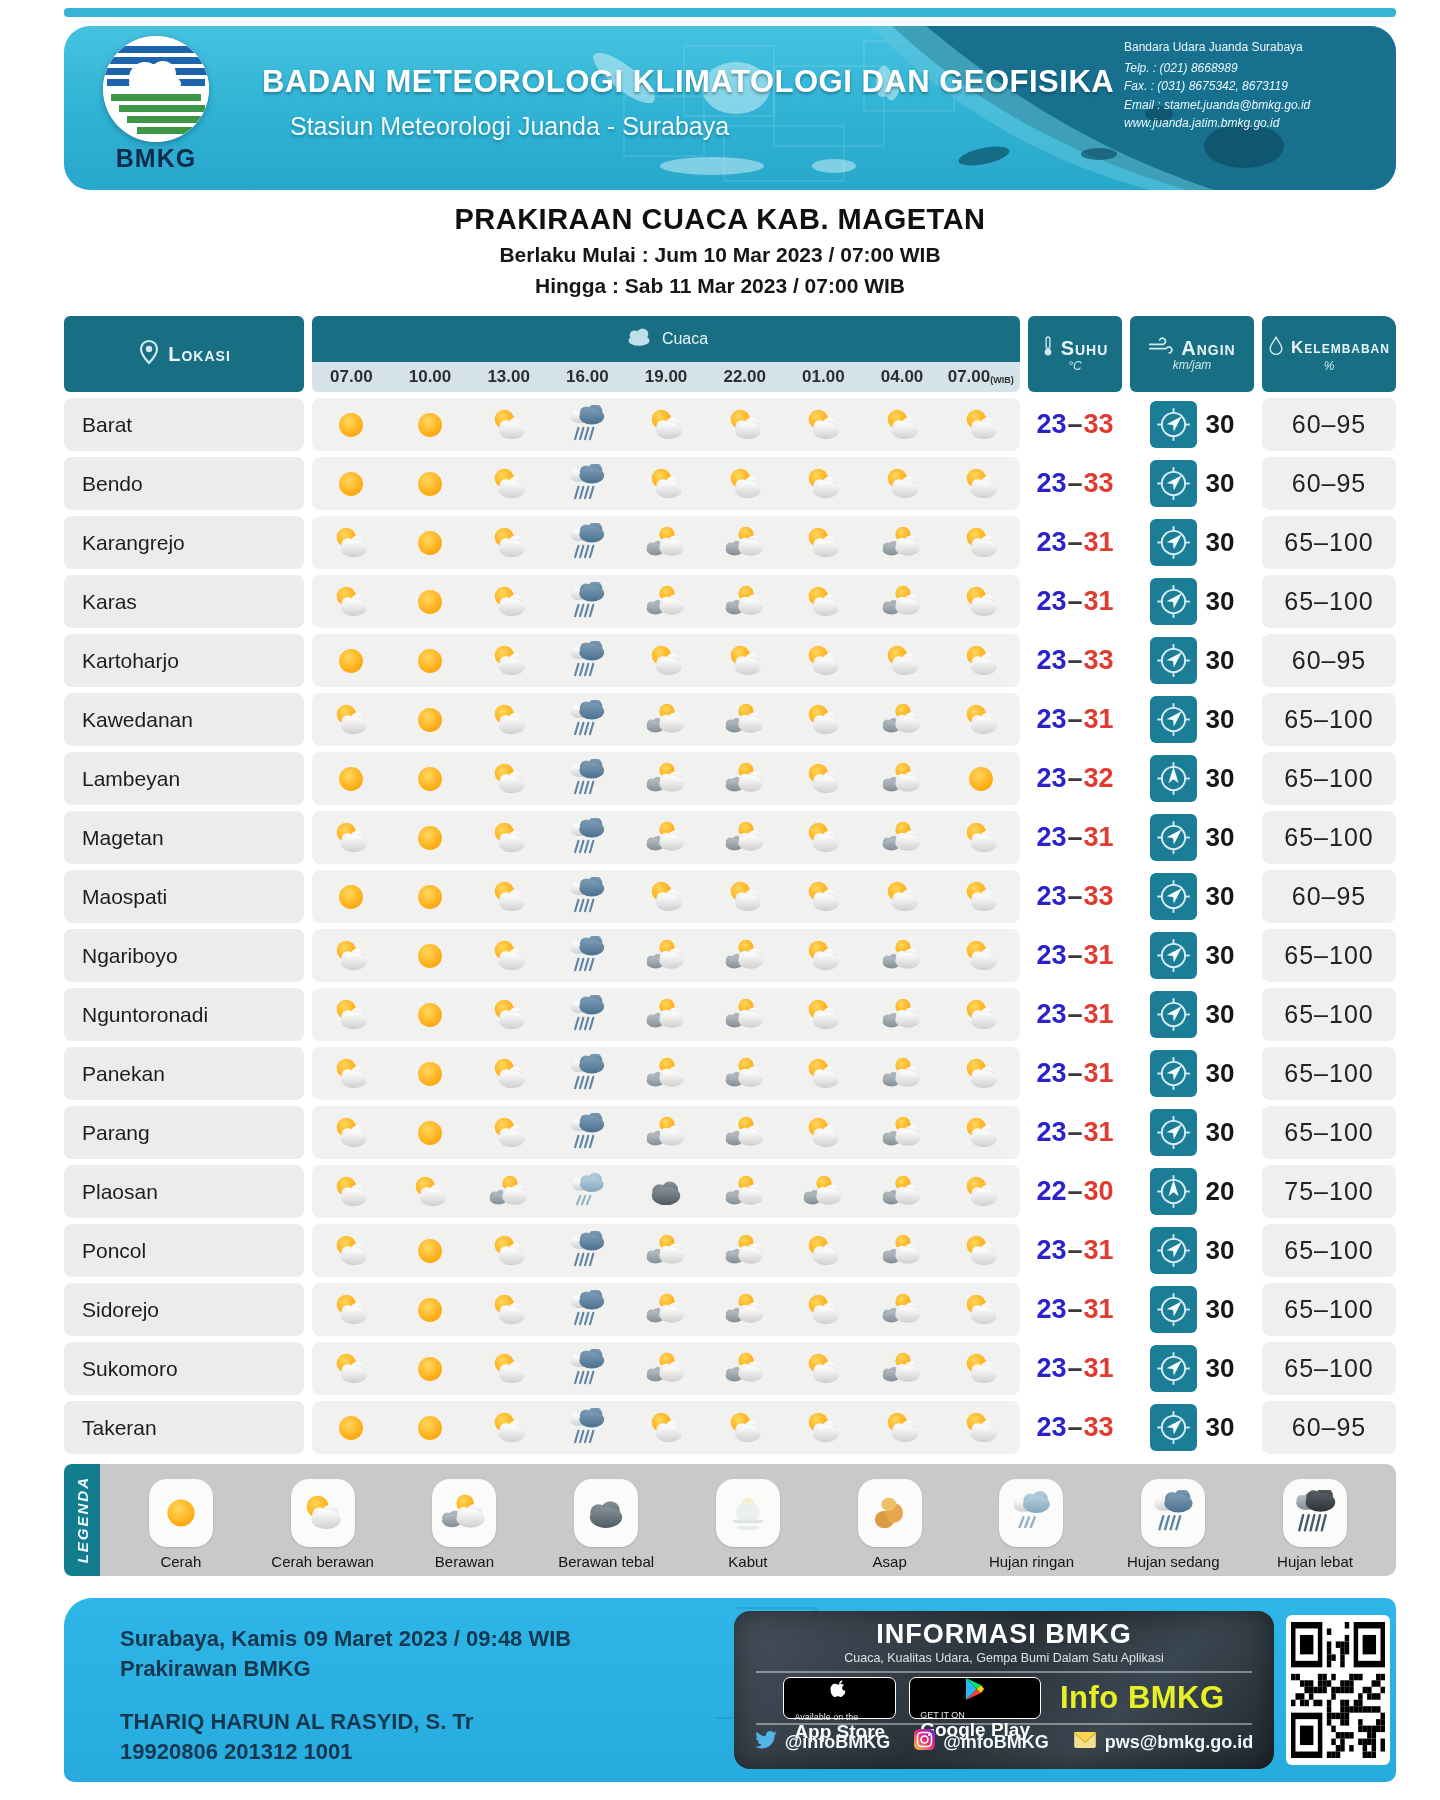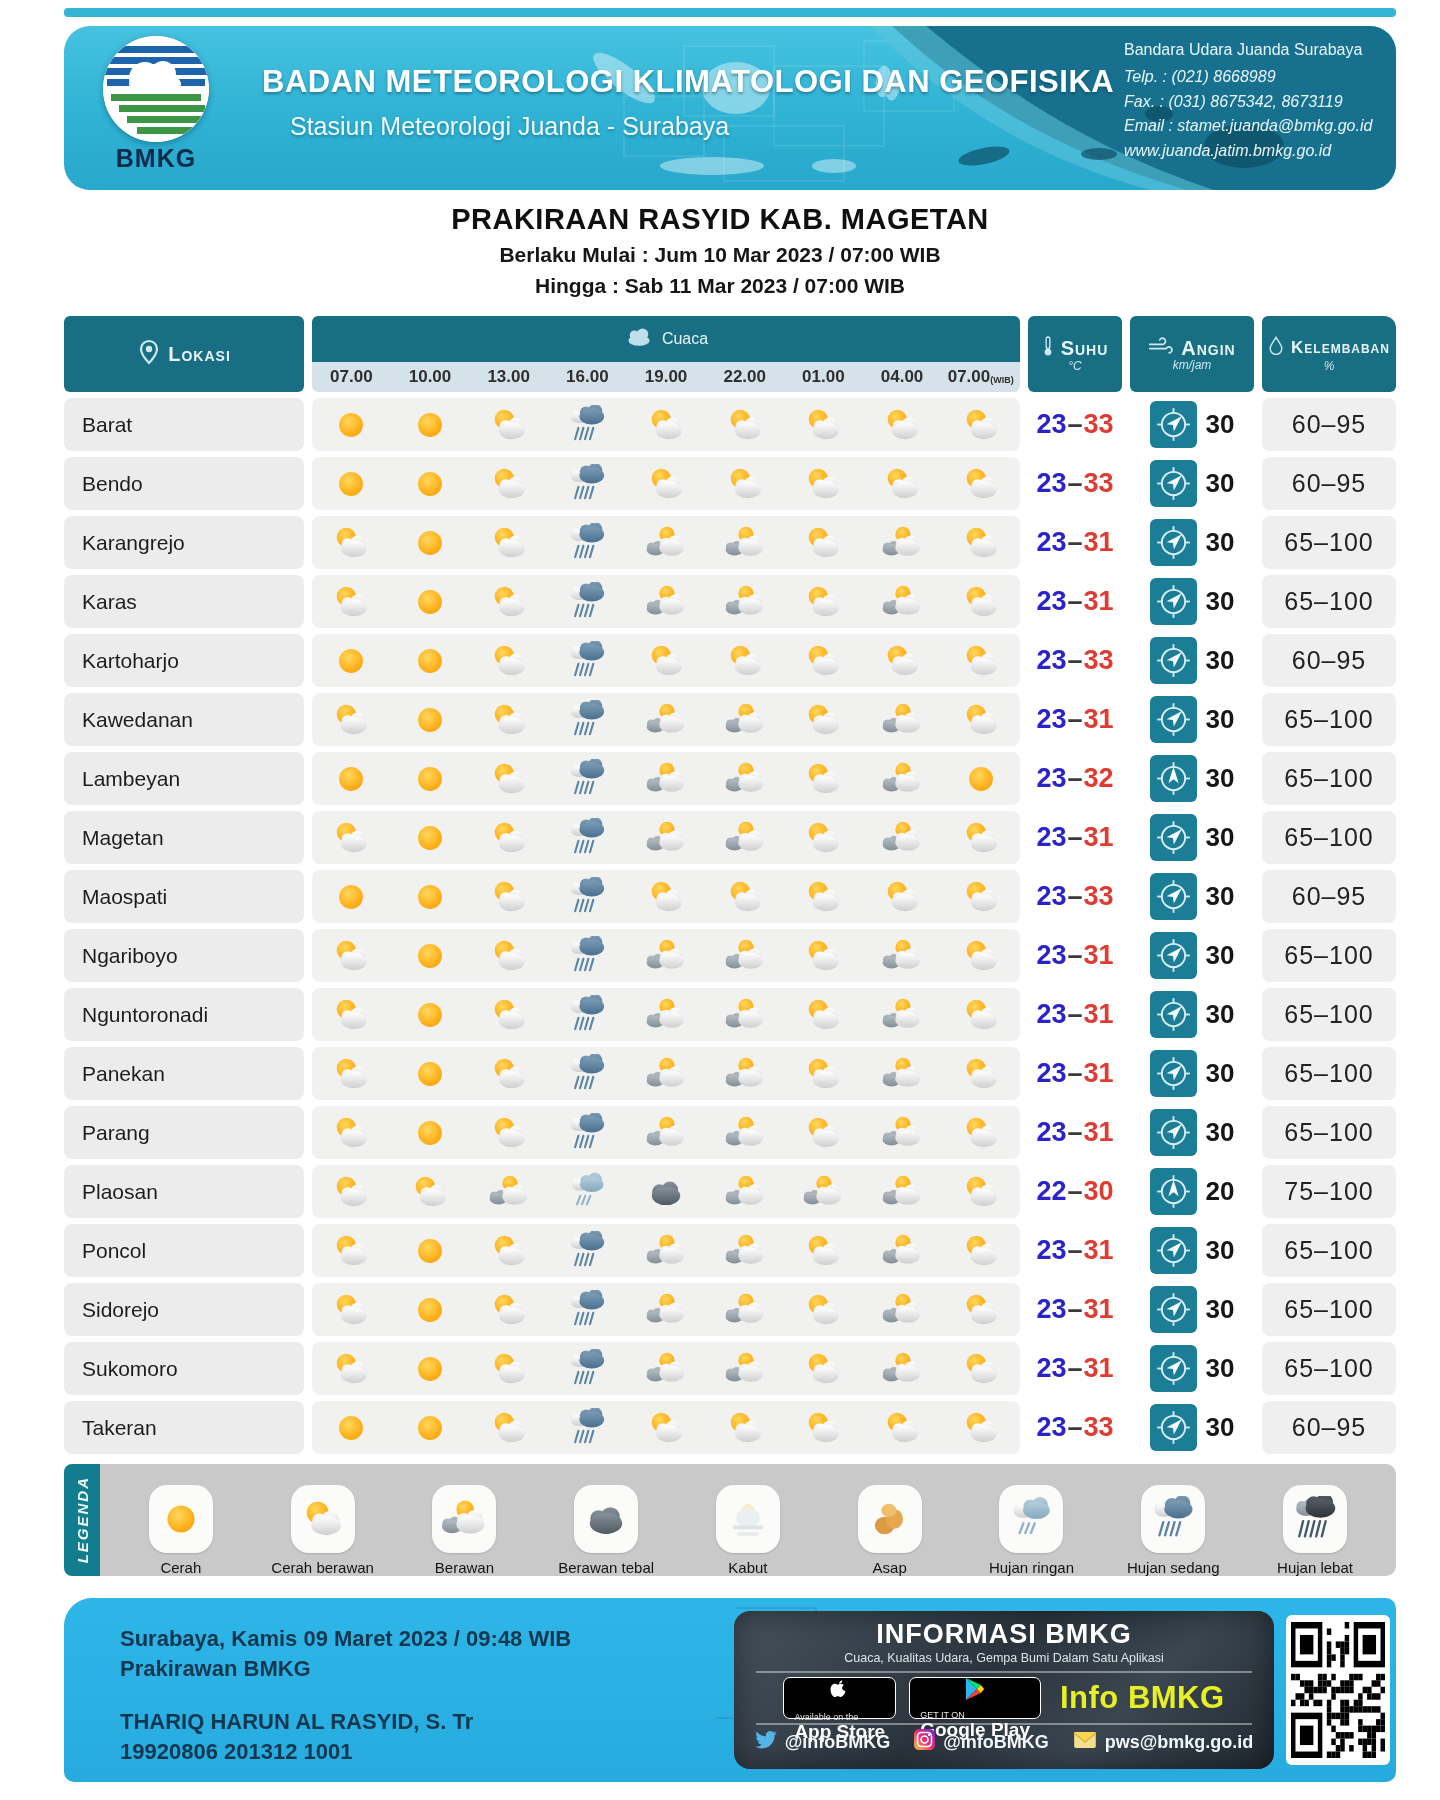--- a/index.html
+++ b/index.html
@@ -15,21 +15,21 @@
             background:linear-gradient(180deg,#46c2e0 0%,#2fb2d4 55%,#28a8cc 100%); }
   .header svg.bg { position:absolute; inset:0; width:100%; height:100%; }
   .logo-wrap { position:absolute; left:34px; top:10px; width:116px; text-align:center; }
   .logo-circle { width:106px; height:106px; border-radius:50%; background:#fff; margin:0 auto; overflow:hidden;
                  box-shadow:0 2px 6px rgba(0,40,60,.35); }
   .logo-text { font-size:25px; font-weight:bold; color:#0e2b4c; letter-spacing:1px; margin-top:2px; }
   .org-line1 { position:absolute; left:198px; top:38px; font-size:31px; font-weight:bold; color:#ffffff;
                text-shadow:0 2px 3px rgba(0,50,70,.45); letter-spacing:.5px; white-space:nowrap; }
   .org-line2 { position:absolute; left:226px; top:86px; font-size:25px; color:#f0fbfe;
                text-shadow:0 2px 3px rgba(0,50,70,.35); white-space:nowrap; }
-  .contact { position:absolute; right:16px; top:12px; width:256px; font-size:16px; color:#e9f6fa; line-height:1.55; }
+  .contact { position:absolute; right:16px; top:12px; width:256px; font-size:12px; color:#e9f6fa; line-height:1.55; }
   .contact .c1 { font-style:normal; margin-bottom:2px; }
   .contact div { font-style:italic; white-space:nowrap; }
 
   
   .title-main { left:0; width:1440px; top:203px; text-align:center; font-size:29px; font-weight:bold; color:#101010; letter-spacing:.5px; }
   .title-sub1 { left:0; width:1440px; top:243px; text-align:center; font-size:21px; font-weight:bold; color:#161616; }
   .title-sub2 { left:0; width:1440px; top:274px; text-align:center; font-size:21px; font-weight:bold; color:#161616; }
 
   
   .table { left:64px; width:1332px; top:316px; }
@@ -63,21 +63,21 @@
   .compass { width:47px; height:47px; background:#1b7e96; border-radius:6px; display:flex; align-items:center; justify-content:center; }
   .wind-val { font-size:26px; font-weight:bold; color:#161616; }
   .td-hum { width:134px; background:#efefef; border-radius:8px; display:flex; align-items:center; justify-content:center;
             font-size:25px; color:#222; letter-spacing:1px; }
 
   
   .legend { left:64px; width:1332px; top:1464px; height:112px; display:flex; }
   .legend-tab { width:36px; background:#117d8e; border-radius:8px 0 0 8px; display:flex; align-items:center; justify-content:center; }
   .legend-tab span { writing-mode:vertical-rl; transform:rotate(180deg); color:#f2fbfd; font-weight:bold; font-style:italic;
                      font-size:15px; letter-spacing:2px; }
-  .legend-band { flex:1; background:#c9c9c9; border-radius:0 10px 10px 0; display:flex; align-items:flex-end;
+  .legend-band { flex:1; background:#c9c9c9; border-radius:0 10px 10px 0; display:flex; align-items:center;
                  justify-content:space-around; padding:8px 10px 0 10px; }
   .legend-item { display:flex; flex-direction:column; align-items:center; width:118px; }
   .legend-tile { width:64px; height:68px; background:#fbfbf9; border-radius:18px; display:flex; align-items:center; justify-content:center;
                  box-shadow:0 1px 2px rgba(0,0,0,.15); }
   .legend-label { margin-top:6px; font-size:15px; color:#141414; white-space:nowrap; }
 
   
   .footer { left:64px; width:1332px; top:1598px; height:184px; border-radius:28px 10px 10px 10px;
             background:linear-gradient(180deg,#2eb6e8,#27abdf); overflow:hidden; }
   .footer svg.circuit { position:absolute; right:0; top:0; height:100%; }
@@ -203,21 +203,21 @@
   <div class="org-line2">Stasiun Meteorologi Juanda - Surabaya</div>
   <div class="contact">
     <div class="c1">Bandara Udara Juanda  Surabaya</div>
     <div>Telp.   : (021) 8668989</div>
     <div>Fax.    : (031) 8675342, 8673119</div>
     <div>Email : stamet.juanda@bmkg.go.id</div>
     <div>www.juanda.jatim.bmkg.go.id</div>
   </div>
 </div>
 
-<div class="abs title-main">PRAKIRAAN RASYID KAB. MAGETAN</div>
+<div class="abs title-main">PRAKIRAAN CUACA KAB. MAGETAN</div>
 <div class="abs title-sub1">Berlaku Mulai : Jum 10 Mar 2023 / 07:00 WIB</div>
 <div class="abs title-sub2">Hingga : Sab 11 Mar 2023 / 07:00 WIB</div>
 
 <div class="abs table">
   <div class="thead">
     <div class="th th-lokasi">
       <div class="th-icon-label">
         <span>
           <svg viewBox="0 0 24 26" width="24" height="26">
               <path d="M12 2a8 8 0 0 0-8 8c0 5.5 8 14 8 14s8-8.5 8-14a8 8 0 0 0-8-8z" fill="none" stroke="#cfe9f0" stroke-width="2.2"></path>

